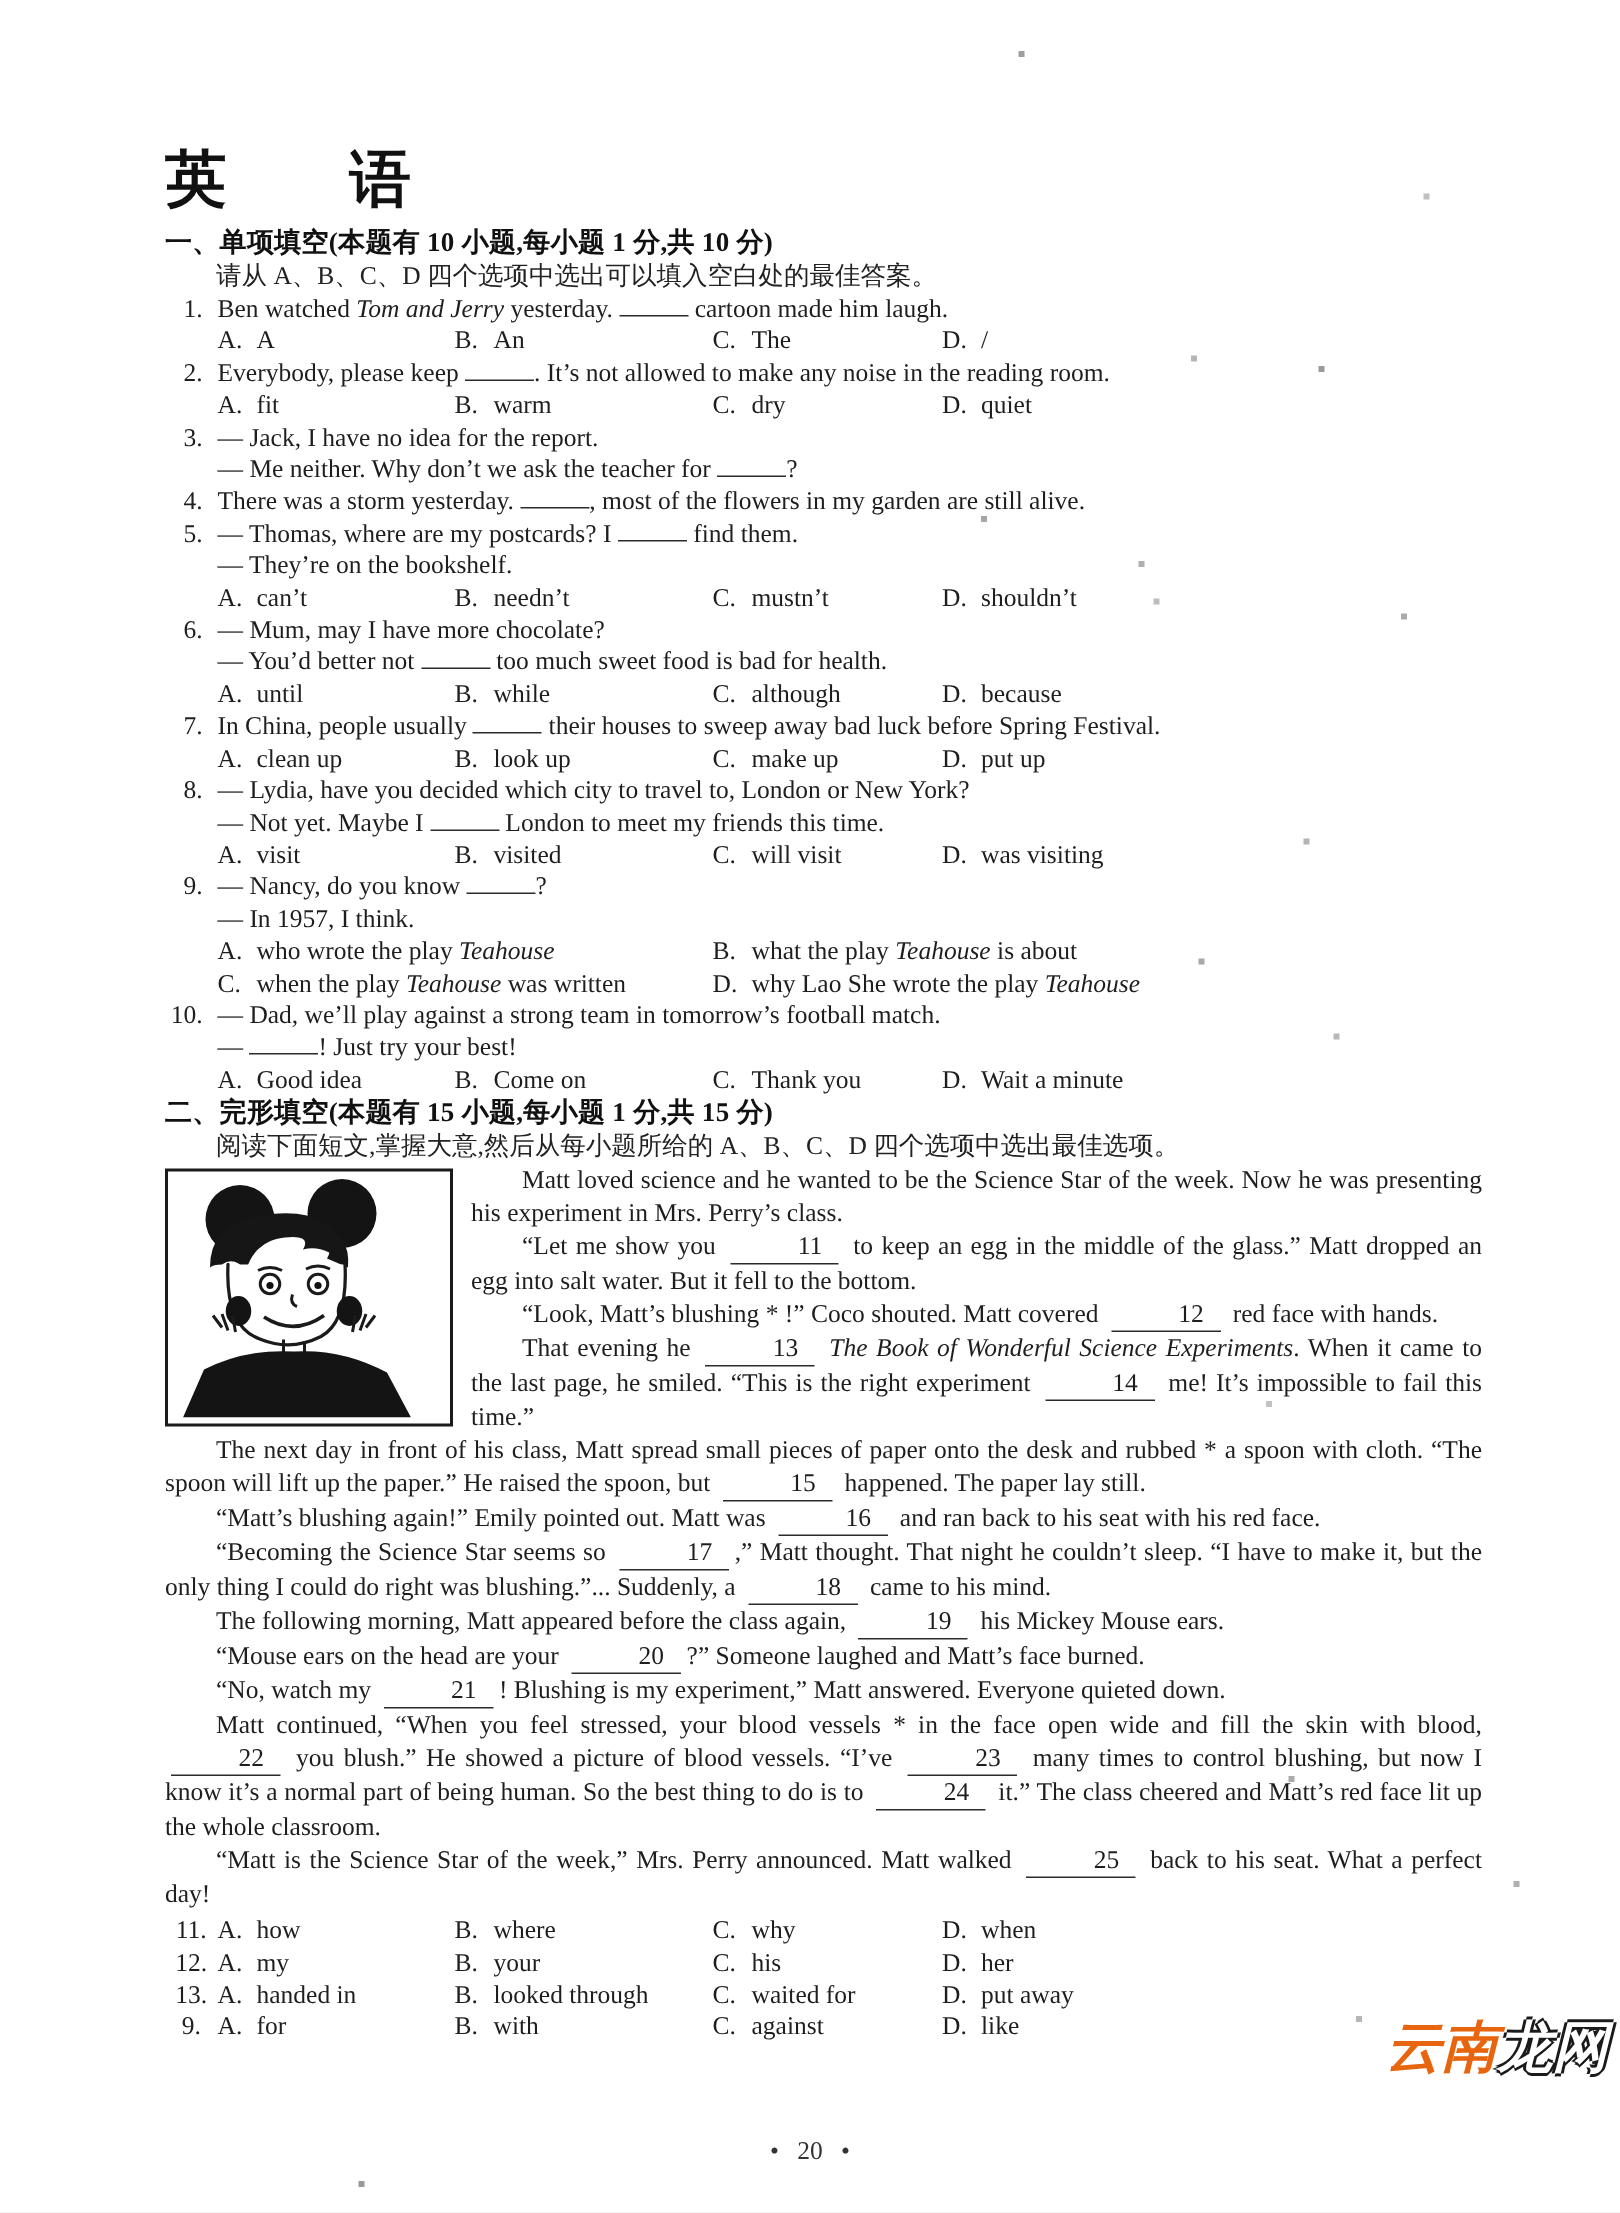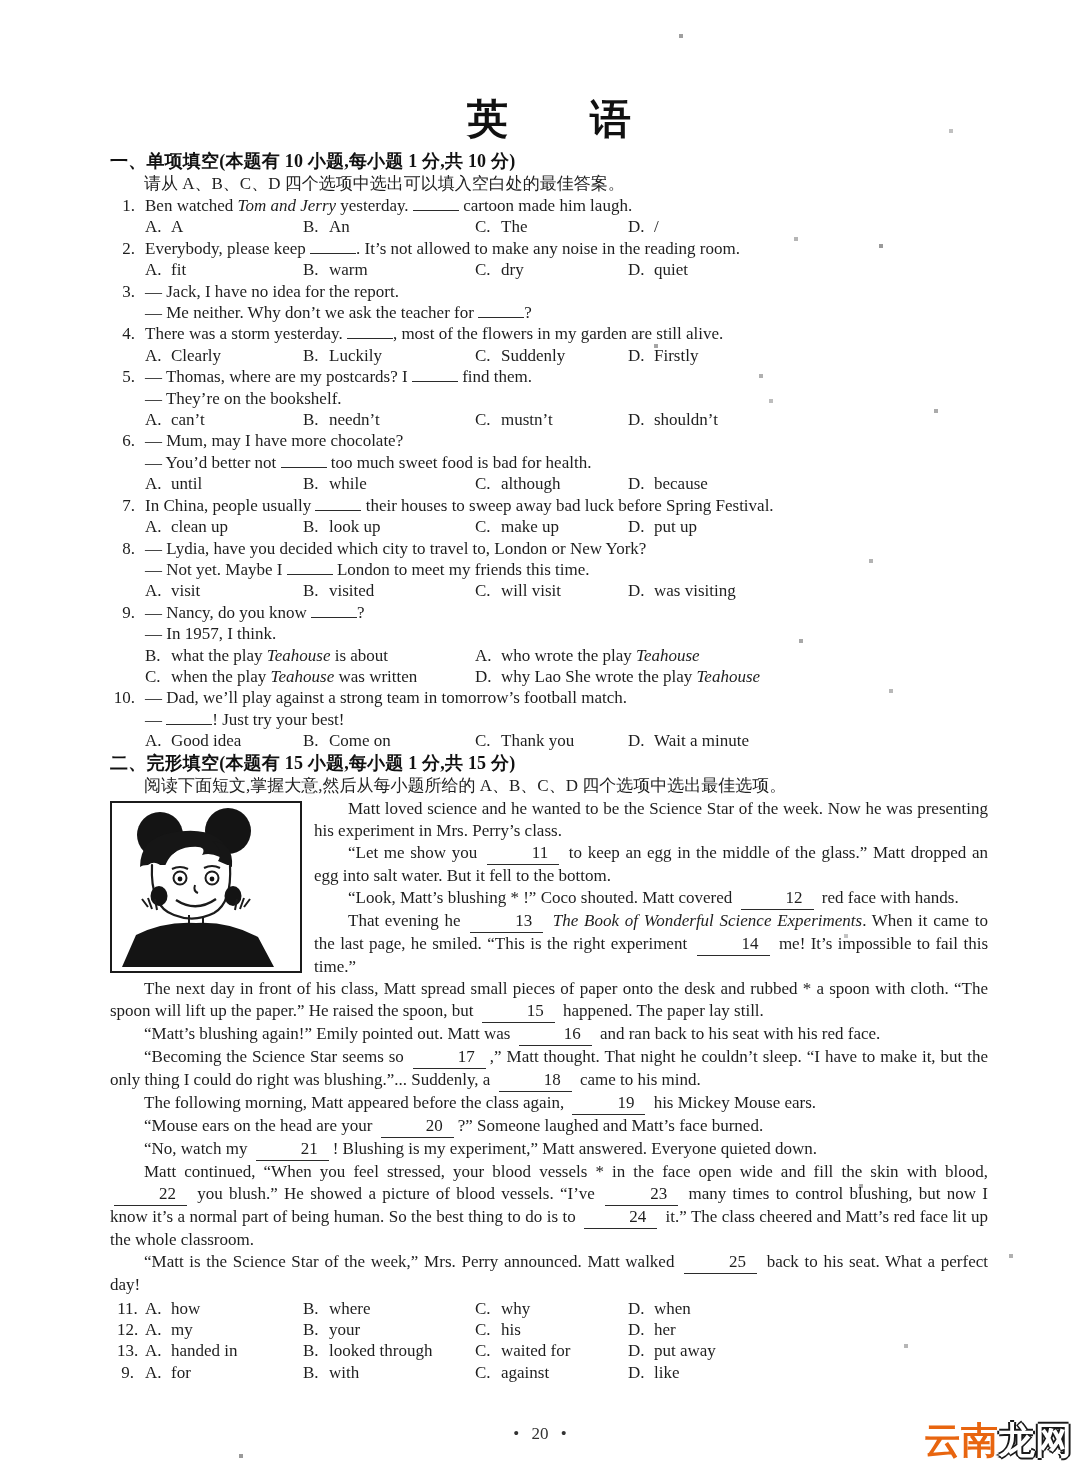--- a/index.html
+++ b/index.html
@@ -7,21 +7,21 @@
     position:relative;
     width:1080px;height:1475px;
     background:#ffffff;
     font-family:"Liberation Serif","DejaVu Serif",serif;
     color:#1e1e1e;
     overflow:hidden;
     margin:0 auto;
   }
   .content{position:absolute;left:110px;top:96px;width:878px;}
   .doc-title{
-    text-align:center;font-weight:bold;font-size:41px;line-height:46px;
+    text-align:left;font-weight:bold;font-size:41px;line-height:46px;
     margin:0 0 8px 0;color:#111;
   }
   .sec-head{
     font-weight:bold;font-size:18px;line-height:23px;color:#111;
     letter-spacing:0.2px;
   }
   .instruction{
     font-size:17px;line-height:22px;text-indent:2em;color:#222;
   }
   
@@ -56,24 +56,25 @@
   .copts-row{
     display:grid;grid-template-columns:35px 158px 172px 153px 1fr;
     font-size:17px;line-height:21.4px;
   }
   .cnum{text-align:center;}
   .footer{
     position:absolute;left:0;right:0;top:1424px;text-align:center;
     font-size:17px;color:#333;word-spacing:8px;
   }
   .watermark{
-    position:absolute;right:8px;top:1420px;
+    position:absolute;right:8px;top:1344px;
     font-size:37px;font-weight:bold;line-height:42px;
     font-family:"Liberation Sans","DejaVu Sans",sans-serif;
     white-space:nowrap;
+    font-style:italic;
   }
   .wm1{
     color:#e8650f;
     text-shadow:-2px 0 0 #fff,2px 0 0 #fff,0 -2px 0 #fff,0 2px 0 #fff;
   }
   .wm2{
     color:#ffffff;
     text-shadow:-2px 0 0 #1a1a1a,2px 0 0 #1a1a1a,0 -2px 0 #1a1a1a,0 2px 0 #1a1a1a;
   }
   
@@ -136,26 +137,20 @@
           <div class="qrow">
             <span class="qnum"></span>
             <span class="qtext">— Me neither.  Why don’t we ask the teacher for <span class="blank"></span>?</span>
           </div>
         </div>
         <div class="q">
           <div class="qrow">
             <span class="qnum">4.</span>
             <span class="qtext">There was a storm yesterday. <span class="blank"></span>, most of the flowers in my garden are still alive.</span>
           </div>
-          <div class="opts">
-            <span class="opt"><span class="olabel">A.</span>Clearly</span>
-            <span class="opt"><span class="olabel">B.</span>Luckily</span>
-            <span class="opt"><span class="olabel">C.</span>Suddenly</span>
-            <span class="opt"><span class="olabel">D.</span>Firstly</span>
-          </div>
         </div>
         <div class="q">
           <div class="qrow">
             <span class="qnum">5.</span>
             <span class="qtext">— Thomas, where are my postcards? I <span class="blank"></span> find them.</span>
           </div>
           <div class="qrow">
             <span class="qnum"></span>
             <span class="qtext">— They’re on the bookshelf.</span>
           </div>
@@ -213,22 +208,22 @@
         <div class="q">
           <div class="qrow">
             <span class="qnum">9.</span>
             <span class="qtext">— Nancy, do you know <span class="blank"></span>?</span>
           </div>
           <div class="qrow">
             <span class="qnum"></span>
             <span class="qtext">— In 1957, I think.</span>
           </div>
           <div class="opts two">
+            <span class="opt"><span class="olabel">A.</span>who wrote the play <i>Teahouse</i></span>
             <span class="opt"><span class="olabel">B.</span>what the play <i>Teahouse</i> is about</span>
-            <span class="opt"><span class="olabel">A.</span>who wrote the play <i>Teahouse</i></span>
             <span class="opt"><span class="olabel">C.</span>when the play <i>Teahouse</i> was written</span>
             <span class="opt"><span class="olabel">D.</span>why Lao She wrote the play <i>Teahouse</i></span>
           </div>
         </div>
         <div class="q">
           <div class="qrow">
             <span class="qnum">10.</span>
             <span class="qtext">— Dad, we’ll play against a strong team in tomorrow’s football match.</span>
           </div>
           <div class="qrow">

